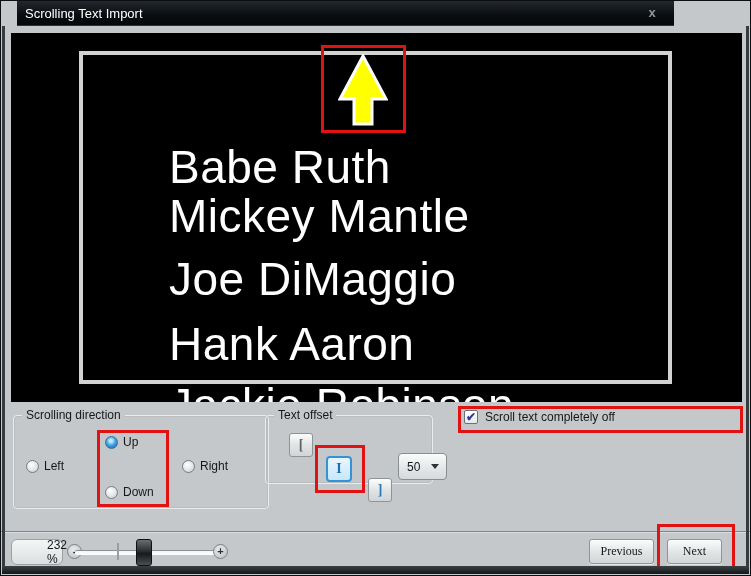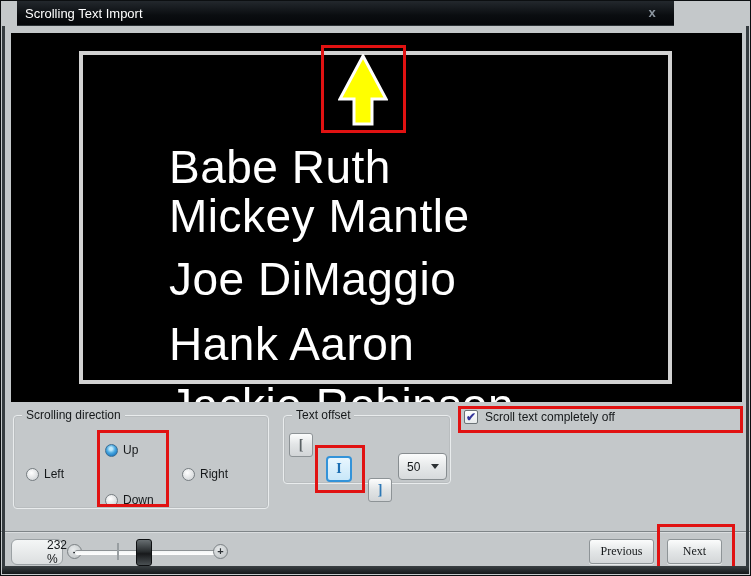--- a/index.html
+++ b/index.html
@@ -46,27 +46,27 @@
   .hl-updown{left:96px;top:429px;width:72px;height:77px;}
   .hl-cursor{left:314px;top:444px;width:50px;height:48px;}
   .hl-check{left:457px;top:405px;width:285px;height:27px;}
   .hl-next{left:656px;top:523px;width:78px;height:50px;}
   
   .groupbox{
     position:absolute;border:1px solid #e9eced;border-radius:4px;
     box-shadow:inset 0 0 0 1px rgba(150,156,159,0.25);
   }
   .gb1{left:12px;top:414px;width:256px;height:94px;}
-  .gb2{left:282px;top:414px;width:168px;height:69px;}
+  .gb2{left:264px;top:414px;width:168px;height:69px;}
   .gb-label{
     position:absolute;top:-8px;left:8px;background:#c4c8ca;padding:0 4px;
     font-size:12px;color:#15181a;white-space:nowrap;
   }
   
-  .radio-item{position:absolute;display:flex;align-items:center;gap:5px;cursor:pointer;margin-top:8px;}
+  .radio-item{position:absolute;display:flex;align-items:center;gap:5px;cursor:pointer;}
   .radio-circle{
     width:13px;height:13px;border-radius:50%;
     border:1px solid #767d81;
     background:radial-gradient(circle at 40% 35%,#ffffff,#d9dcde 70%,#c3c7c9);
     position:relative;flex:0 0 auto;
   }
   .radio-circle.selected{
     background:radial-gradient(circle at 45% 35%,#bfe8fb 15%,#49a8e0 45%,#1470bd 85%);
     border-color:#3c6e92;
   }

